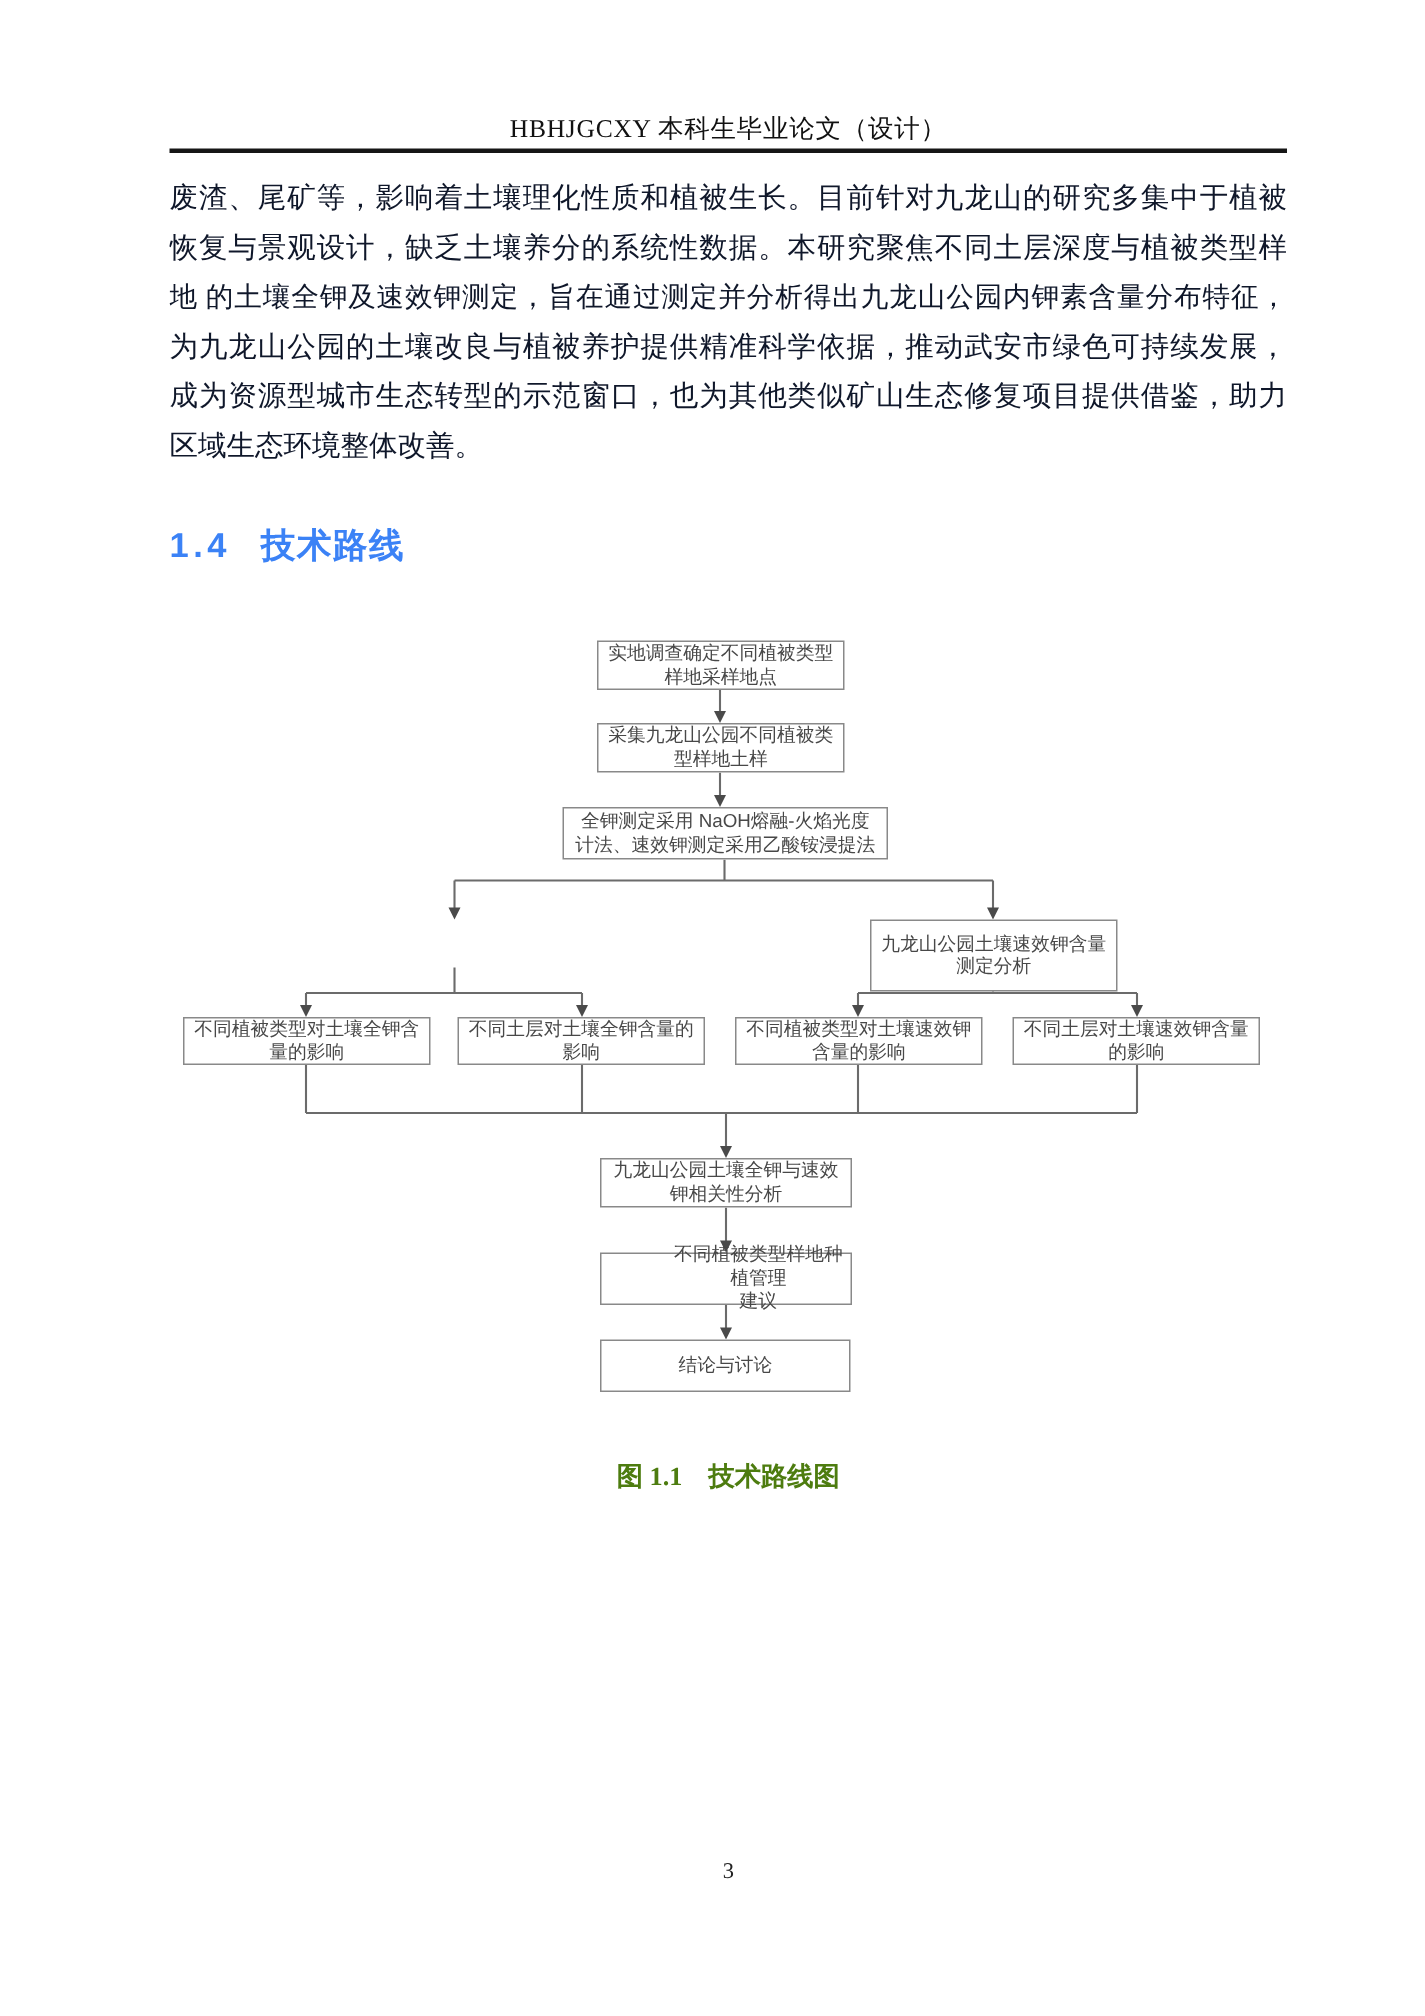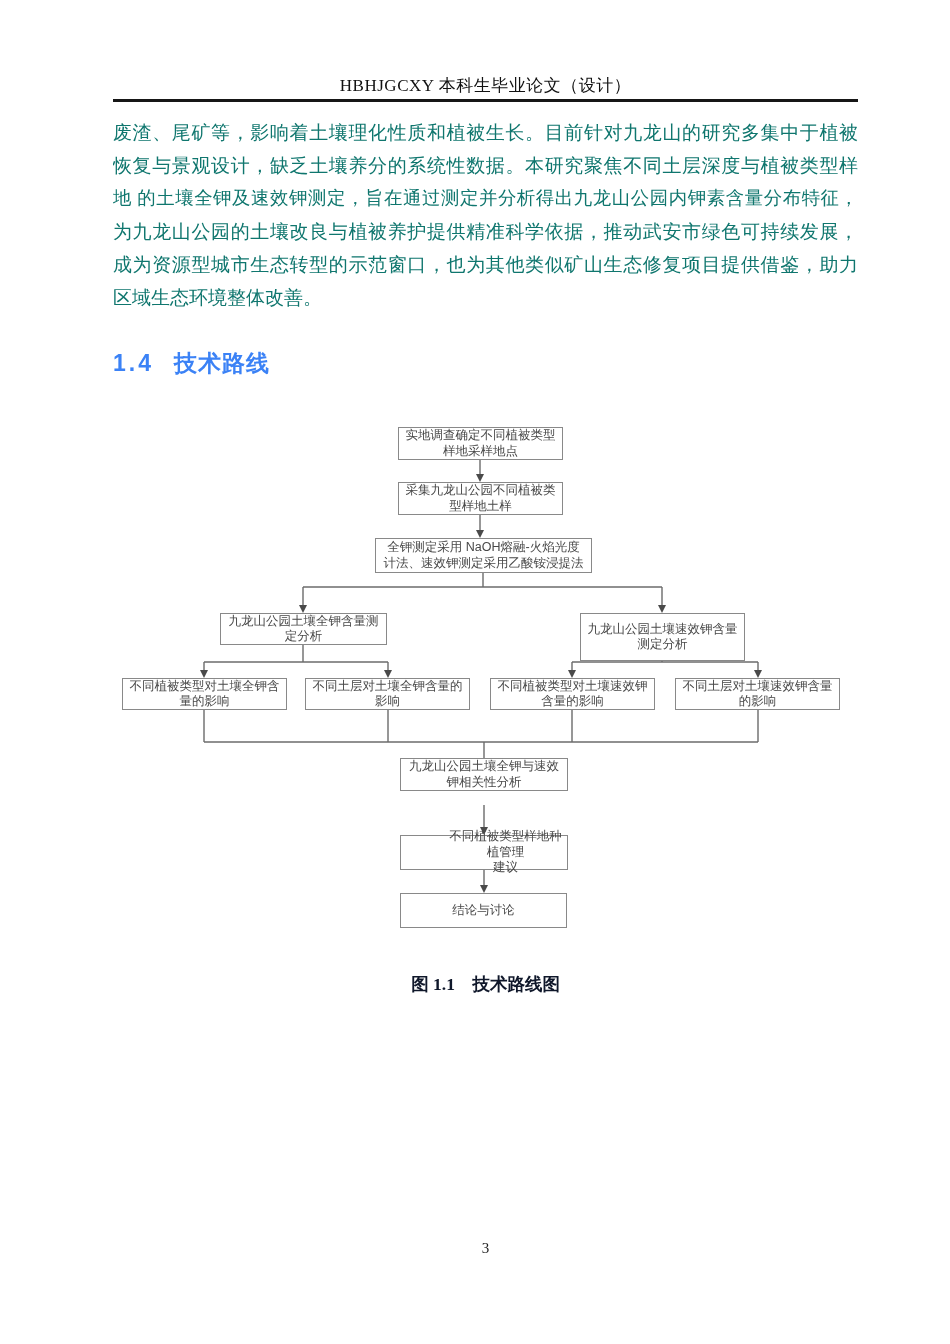--- a/index.html
+++ b/index.html
@@ -33,21 +33,21 @@
   }
   .para-line {
     width: 745px;
     line-height: 33px;
     font-size: 19px;
     text-align: justify;
     text-align-last: justify;
     white-space: normal;
     overflow: hidden;
     height: 33px;
-    color: #0f766e;
+    color: #0f172a;
   }
   .para-line.tight { font-size: 18.4px; }
   .para-line.last { text-align: left; text-align-last: left; }
   .section-heading {
     position: absolute;
     top: 349px; left: 113px;
     font-family: "Liberation Sans", "DejaVu Sans", sans-serif;
     font-weight: bold;
     font-size: 23px;
     color: #3b82f6;
@@ -73,21 +73,21 @@
     font-size: 12.5px;
     line-height: 15.5px;
     color: #484848;
   }
   .figure-caption {
     position: absolute;
     top: 972px; left: 113px; width: 745px;
     text-align: center;
     font-weight: bold;
     font-size: 17.5px;
-    color: #0f172a;
+    color: #4d7c0f;
   }
   .page-number {
     position: absolute;
     top: 1240px; left: 113px; width: 745px;
     text-align: center;
     font-size: 15px;
     color: #222;
   }
 </style>
 </head>
@@ -151,33 +151,31 @@
         <path d="M480 475 L488 475 L484 483 Z"></path>
       </g>
     </svg>
 
     <div class="fc-node" style="left:398px; top:72px;  width:165px; height:33px;">采集九龙山公园不同植被类
 型样地土样</div>
     <div class="fc-node" style="left:398px; top:17px;  width:165px; height:33px;">实地调查确定不同植被类型
 样地采样地点</div>
     <div class="fc-node" style="left:375px; top:128px; width:217px; height:35px;">全钾测定采用 NaOH熔融-火焰光度
 计法、速效钾测定采用乙酸铵浸提法</div>
-    <div class="fc-node" style="left:220px; top:203px; width:167px; height:32px;">九龙山公园土壤全钾含量测
-定分析</div>
     <div class="fc-node" style="left:580px; top:203px; width:165px; height:48px;">九龙山公园土壤速效钾含量
 测定分析</div>
     <div class="fc-node" style="left:305px; top:268px; width:165px; height:32px;">不同土层对土壤全钾含量的
 影响</div>
     <div class="fc-node" style="left:122px; top:268px; width:165px; height:32px;">不同植被类型对土壤全钾含
 量的影响</div>
     <div class="fc-node" style="left:490px; top:268px; width:165px; height:32px;">不同植被类型对土壤速效钾
 含量的影响</div>
     <div class="fc-node" style="left:675px; top:268px; width:165px; height:32px;">不同土层对土壤速效钾含量
 的影响</div>
-    <div class="fc-node" style="left:400px; top:348px; width:168px; height:33px;">九龙山公园土壤全钾与速效
+    <div class="fc-node" style="left:400px; top:362px; width:168px; height:33px;">九龙山公园土壤全钾与速效
 钾相关性分析</div>
     <div class="fc-node" style="left:400px; top:425px; width:168px; height:35px;padding-left:43px;">不同植被类型样地种植管理
 建议</div>
     <div class="fc-node" style="left:400px; top:483px; width:167px; height:35px;">结论与讨论</div>
   </div>
 
   <div class="figure-caption">图 1.1　技术路线图</div>
 
   <div class="page-number">3</div>
 

